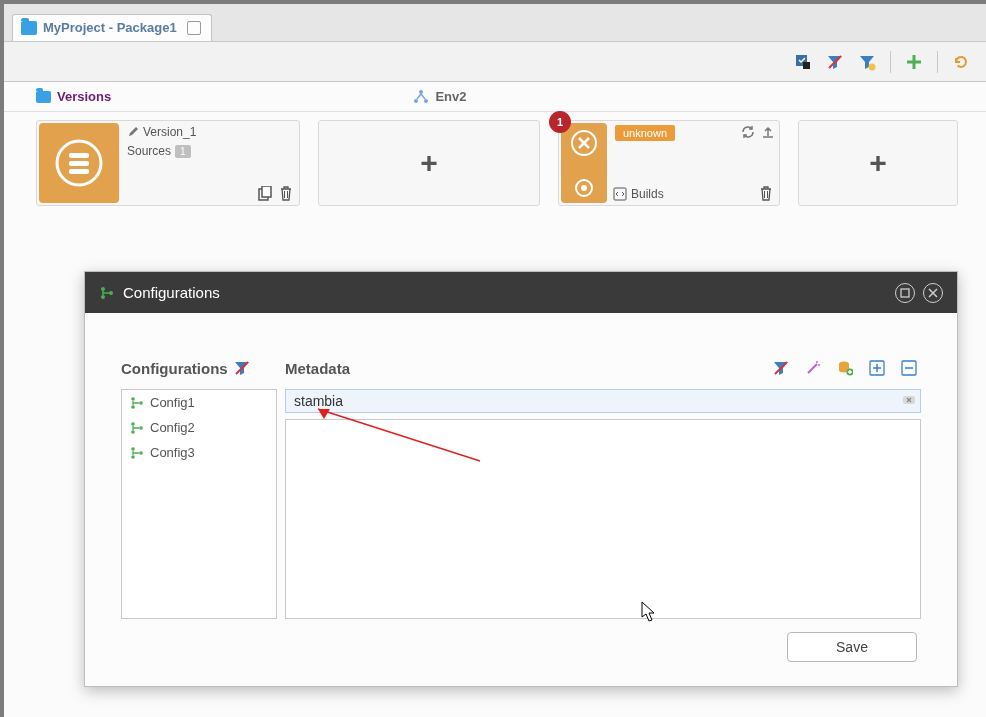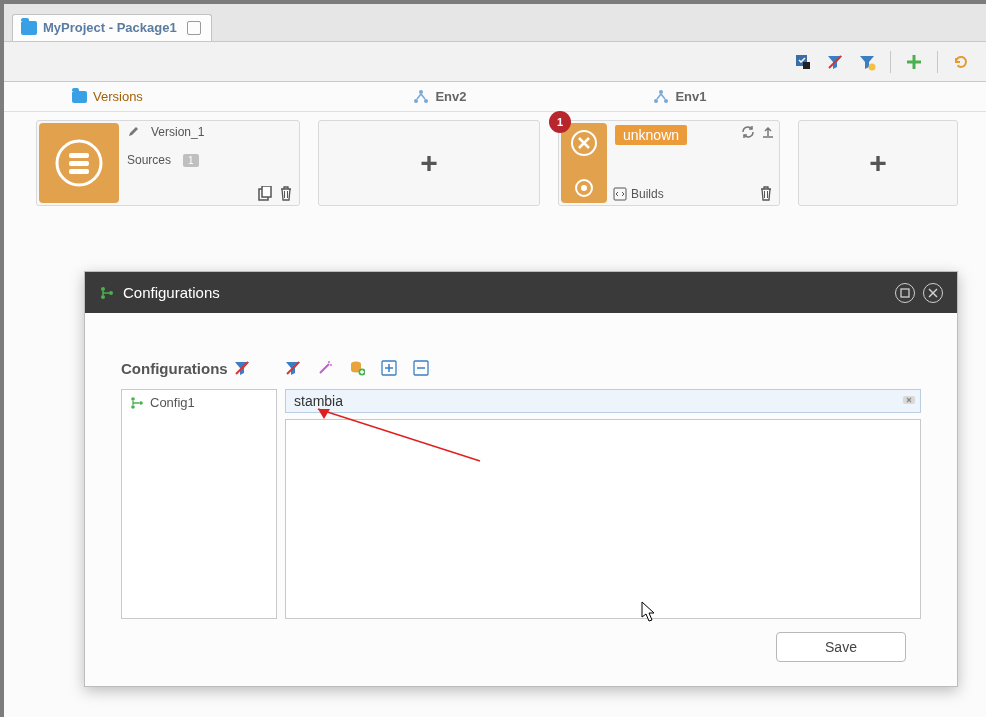--- a/index.html
+++ b/index.html
@@ -14,42 +14,42 @@
   .tab .chk { width:14px; height:14px; border:1px solid #9a9a9a; border-radius:2px; margin-left:4px; }
 
   
   .toolbar { height: 40px; background:#f2f2f2; border-bottom:1px solid #c8c8c8; display:flex; justify-content:flex-end; align-items:center; padding:0 16px; gap:14px; }
   .tb-sep { width:1px; height:22px; background:#c8c8c8; }
   .ic { width:18px; height:18px; display:flex; align-items:center; justify-content:center; cursor:pointer; }
   .ic svg { display:block; }
 
   
   .cols { display:flex; height:30px; align-items:center; background:#fbfbfb; border-bottom:1px solid #e0e0e0; }
-  .col1 { width:316px; padding-left:68px; display:flex; align-items:center; gap:6px; color:#a16207; font-weight:normal; }
+  .col1 { width:316px; padding-left:32px; display:flex; align-items:center; gap:6px; color:#701a75; font-weight:bold; }
   .coln { flex:0 0 240px; display:flex; align-items:center; justify-content:center; gap:6px; color:#666; font-weight:bold; }
   .folder-ic-s { width:15px; height:12px; background:#3aa0e6; position:relative; border-radius:2px; }
   .folder-ic-s::before { content:""; position:absolute; top:-3px; left:0; width:7px; height:3px; background:#3aa0e6; border-radius:2px 2px 0 0;}
   .env-ic { width:16px; height:16px; }
 
   
   .cardrow { display:flex; padding:8px 8px 0 32px; gap:18px; background:#fbfbfb; }
   .card { height:86px; border:1px solid #d9d9d9; border-radius:3px; background:#f7f7f7; position:relative; }
   .card.versions { width:264px; display:flex; }
   .vbox { width:80px; height:80px; margin:2px; background:#e2a24d; border-radius:4px; display:flex; align-items:center; justify-content:center; }
   .vtxt { padding:4px 6px 0 6px; font-size:12px; color:#555; flex:1; }
-  .vtxt .ln1 { display:flex; align-items:center; gap:12px; }
+  .vtxt .ln1 { display:flex; align-items:center; gap:4px; }
   .badge-ct { background:#bfbfbf; color:#fff; font-size:10px; padding:1px 5px; border-radius:2px; }
   .card .br-icons { position:absolute; right:6px; bottom:4px; display:flex; gap:6px; }
 
   .card.plus { width:222px; display:flex; align-items:center; justify-content:center; font-size:30px; color:#555; font-weight:bold;}
 
   .card.env { width:222px; display:flex; }
   .ebox { width:46px; margin:2px; background:#e2a24d; border-radius:4px; display:flex; flex-direction:column; align-items:center; justify-content:space-between; padding:6px 0; }
   .etxt { flex:1; padding:4px 6px 0 6px; position:relative; }
-  .status-pill { background:#ec9b3b; color:#fff; font-size:14px; border-radius:2px; padding:2px 8px; display:inline-block; }
+  .status-pill { background:#ec9b3b; color:#fff; font-size:11px; border-radius:2px; padding:2px 8px; display:inline-block; }
   .tr-icons { position:absolute; top:4px; right:4px; display:flex; gap:6px; color:#777; }
   .bl-line { position:absolute; bottom:4px; left:4px; display:flex; align-items:flex-end; gap:4px; color:#555; font-size:12px;}
   .red-badge { position:absolute; top:-10px; left:-10px; width:22px; height:22px; border-radius:50%; background:#b8252c; color:#fff; display:flex; align-items:center; justify-content:center; font-size:11px; font-weight:bold; z-index:2;}
 
   
   .dialog { position:absolute; left:84px; top:271px; width:874px; height:416px; background:#fcfcfc; border:1px solid #bdbdbd; box-shadow:0 4px 14px rgba(0,0,0,0.25); }
   .dlg-title { height:41px; background:#3a3a3a; color:#fff; display:flex; align-items:center; padding:0 14px; font-size:15px; gap:8px; }
   .dlg-title .right { margin-left:auto; display:flex; gap:8px; }
   .circ-btn { width:20px; height:20px; border:1.5px solid #cfcfcf; border-radius:50%; display:flex; align-items:center; justify-content:center; color:#cfcfcf; cursor:pointer; }
   .dlg-body { padding:42px 36px 0 36px; }
@@ -58,21 +58,21 @@
   .sec-head .lbl2 { font-weight:bold; color:#555; font-size:15px; flex:1; }
   .sec-tb { display:flex; gap:16px; align-items:center; padding-right:4px; }
   .panels { display:flex; margin-top:8px; }
   .cfg-list { width:156px; height:230px; border:1px solid #c9c9c9; background:#fff; }
   .cfg-item { display:flex; align-items:center; gap:6px; padding:5px 8px; color:#555; cursor:pointer; }
   .meta-col { flex:1; display:flex; flex-direction:column; margin-left:8px;}
   .meta-input-wrap { position:relative; }
   .meta-input { width:100%; height:24px; border:1px solid #b9cde3; background:#eef4fb; padding:2px 28px 2px 8px; font-size:14px; color:#333; outline:none; }
   .clear-x { position:absolute; right:4px; top:3px; width:16px; height:16px; color:#b0b0b0; cursor:pointer; }
   .meta-area { flex:1; height:154px; border:1px solid #c9c9c9; margin-top:6px; background:#fff; }
-  .btn-row { position:absolute; right:51px; bottom:24px; display:flex; gap:2px;align-items:center; }
+  .btn-row { position:absolute; right:40px; bottom:24px; display:flex; gap:2px;align-items:center; }
   .btn { width:130px; height:30px; border:1px solid #b8b8b8; border-radius:4px; background:#fff; display:flex; align-items:center; justify-content:center; font-size:14px; color:#444; cursor:pointer; }
 
   
   .arrow { position:absolute; left:300px; top:401px; pointer-events:none; }
 
   
   .cursor { position:absolute; left:641px; top:601px; pointer-events:none; }
 </style>
 </head>
 <body>
@@ -126,50 +126,41 @@
     <span>Versions</span>
   </div>
   <div class="coln">
     <svg class="env-ic" viewBox="0 0 16 16">
         <circle cx="8" cy="3" r="2" fill="#7aa7d4"></circle>
         <circle cx="3" cy="12" r="2" fill="#7aa7d4"></circle>
         <circle cx="13" cy="12" r="2" fill="#7aa7d4"></circle>
         <path d="M8 5 L4 10 M8 5 L12 10" stroke="#7aa7d4" stroke-width="1.5" fill="none"></path>
       </svg>
     <span>Env2</span>
-  </div>
-  <div class="coln">
-    <svg class="env-ic" viewBox="0 0 16 16">
-        <circle cx="8" cy="3" r="2" fill="#7aa7d4"></circle>
-        <circle cx="3" cy="12" r="2" fill="#7aa7d4"></circle>
-        <circle cx="13" cy="12" r="2" fill="#7aa7d4"></circle>
-        <path d="M8 5 L4 10 M8 5 L12 10" stroke="#7aa7d4" stroke-width="1.5" fill="none"></path>
-      </svg>
-    <span>Env1</span>
   </div>
 </div>
 
 <div class="cardrow">
   <div class="card versions">
     <div class="vbox">
       <svg width="48" height="48" viewBox="0 0 48 48">
         <circle cx="24" cy="24" r="22" fill="none" stroke="#fff" stroke-width="3"></circle>
         <rect x="14" y="14" width="20" height="5" rx="2" fill="#fff"></rect>
         <rect x="14" y="22" width="20" height="5" rx="2" fill="#fff"></rect>
         <rect x="14" y="30" width="20" height="5" rx="2" fill="#fff"></rect>
       </svg>
     </div>
     <div class="vtxt">
       <div class="ln1">
         <svg width="12" height="12" viewBox="0 0 12 12">
             <path d="M2 10 l1-3 6-6 2 2 -6 6 z" fill="#777"></path>
           </svg>
         <span>Version_1</span>
       </div>
-      <div class="ln1" style="margin-top:14px;">
+      <div class="ln1" style="margin-top:5px;">
         <span>Sources</span>
         <span class="badge-ct">1</span>
       </div>
     </div>
     <div class="br-icons">
       <svg width="15" height="15" viewBox="0 0 15 15">
           <rect x="1" y="3" width="9" height="11" fill="none" stroke="#555" stroke-width="1.5"></rect>
           <rect x="4" y="0" width="9" height="11" fill="#fff" stroke="#555" stroke-width="1.5"></rect>
         </svg>
       <svg width="14" height="15" viewBox="0 0 14 15">
@@ -250,20 +241,23 @@
     </div>
   </div>
   <div class="dlg-body">
     <div class="sec-head">
       <div class="lbl1">
         <span>Configurations</span>
         <svg width="16" height="16" viewBox="0 0 16 16">
             <path d="M1 2 h14 l-5 6 v5 l-4 2 v-7 z" fill="#3a7fc4"></path>
             <line x1="2" y1="14" x2="14" y2="2" stroke="#d33" stroke-width="2"></line>
           </svg>
+      </div>
+      <div class="lbl2">
+        <span>Metadata</span>
       </div>
       <div class="sec-tb">
         <svg width="16" height="16" viewBox="0 0 16 16">
             <path d="M1 2 h14 l-5 6 v5 l-4 2 v-7 z" fill="#3a7fc4"></path>
             <line x1="2" y1="14" x2="14" y2="2" stroke="#d33" stroke-width="2"></line>
           </svg>
         <svg width="16" height="16" viewBox="0 0 16 16">
             <path d="M3 13 l9 -9" stroke="#b95fcf" stroke-width="2"></path>
             <path d="M12 1 v2 M11 2 h2 M14 4 v2 M13 5 h2" stroke="#e07ae0" stroke-width="1.3"></path>
           </svg>
@@ -287,20 +281,38 @@
       <div class="cfg-list">
         <div class="cfg-item">
           <svg width="14" height="14" viewBox="0 0 14 14">
               <circle cx="3" cy="3" r="1.8" fill="#4caf50"></circle>
               <circle cx="3" cy="11" r="1.8" fill="#4caf50"></circle>
               <circle cx="11" cy="7" r="1.8" fill="#4caf50"></circle>
               <path d="M3 5 v4 M3 7 h6" stroke="#4caf50" stroke-width="1.3" fill="none"></path>
             </svg>
           <span>Config1</span>
         </div>
+        <div class="cfg-item">
+          <svg width="14" height="14" viewBox="0 0 14 14">
+              <circle cx="3" cy="3" r="1.8" fill="#4caf50"></circle>
+              <circle cx="3" cy="11" r="1.8" fill="#4caf50"></circle>
+              <circle cx="11" cy="7" r="1.8" fill="#4caf50"></circle>
+              <path d="M3 5 v4 M3 7 h6" stroke="#4caf50" stroke-width="1.3" fill="none"></path>
+            </svg>
+          <span>Config2</span>
+        </div>
+        <div class="cfg-item">
+          <svg width="14" height="14" viewBox="0 0 14 14">
+              <circle cx="3" cy="3" r="1.8" fill="#4caf50"></circle>
+              <circle cx="3" cy="11" r="1.8" fill="#4caf50"></circle>
+              <circle cx="11" cy="7" r="1.8" fill="#4caf50"></circle>
+              <path d="M3 5 v4 M3 7 h6" stroke="#4caf50" stroke-width="1.3" fill="none"></path>
+            </svg>
+          <span>Config3</span>
+        </div>
       </div>
       <div class="meta-col">
         <div class="meta-input-wrap">
           <input class="meta-input" value="stambia" style="">
           <span class="clear-x">
             <svg width="16" height="16" viewBox="0 0 16 16">
                 <rect x="2" y="4" width="12" height="8" rx="2" fill="#d9d9d9"></rect>
                 <path d="M6 6 l4 4 M10 6 l-4 4" stroke="#888" stroke-width="1.3"></path>
               </svg>
           </span>

